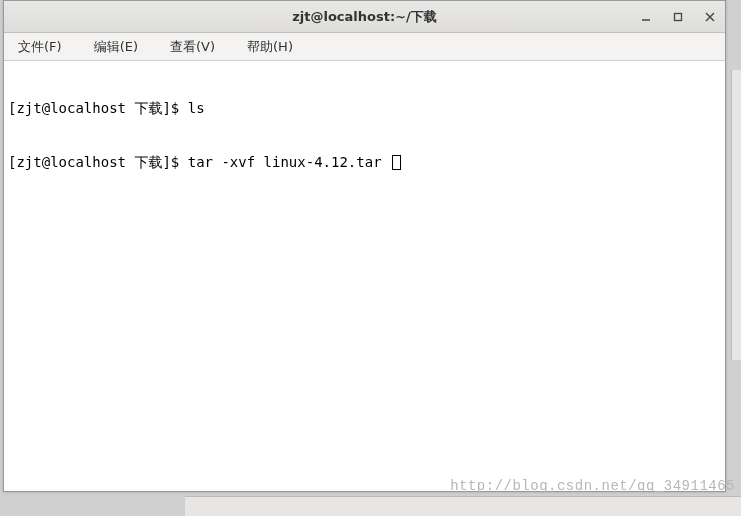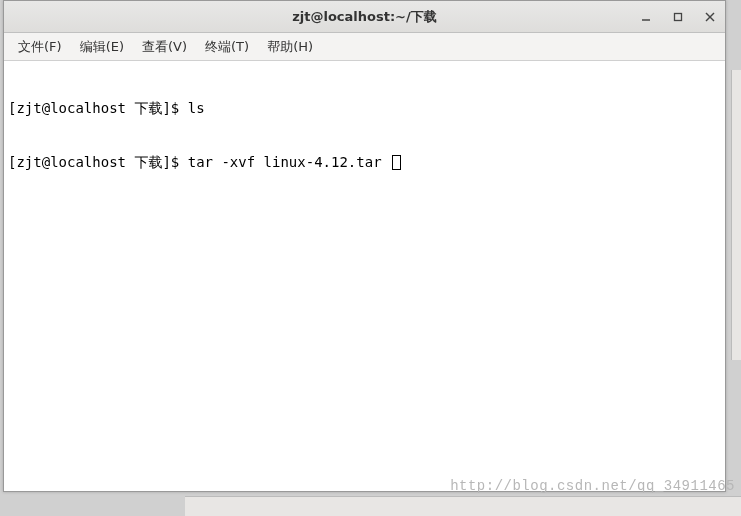--- a/index.html
+++ b/index.html
@@ -55,21 +55,21 @@
       cursor: pointer;
     }
     .win-btn svg { width: 10px; height: 10px; }
     .menubar {
       height: 28px;
       background: #f4f3f2;
       border-bottom: 1px solid #d0d0d0;
       display: flex;
       align-items: center;
       padding: 0 6px;
-      gap: 2px;
+      gap: 16px;
       font-size: 13px;
       color: #333;
     }
     .menu-item {
       padding: 4px 8px;
       cursor: pointer;
     }
     .terminal {
       flex: 1;
       background: #ffffff;
@@ -146,21 +146,20 @@
             <line x1="9" y1="1" x2="1" y2="9" stroke="#444" stroke-width="1.5"></line>
           </svg>
       </div>
     </div>
   </div>
 
   <div class="menubar">
     <span class="menu-item">文件(F)</span>
     <span class="menu-item">编辑(E)</span>
     <span class="menu-item">查看(V)</span>
-    <span class="menu-item">终端(T)</span>
     <span class="menu-item">帮助(H)</span>
   </div>
 
   <div class="terminal">
     <div class="term-line"><span>[zjt@localhost 下载]$ </span><span>ls</span></div>
     <div class="term-line"><span>[zjt@localhost 下载]$ </span><span>tar -xvf linux-4.12.tar </span><span class="cursor-box"></span></div>
   </div>
 </div>
 
 <div class="watermark">http://blog.csdn.net/qq_34911465</div>

